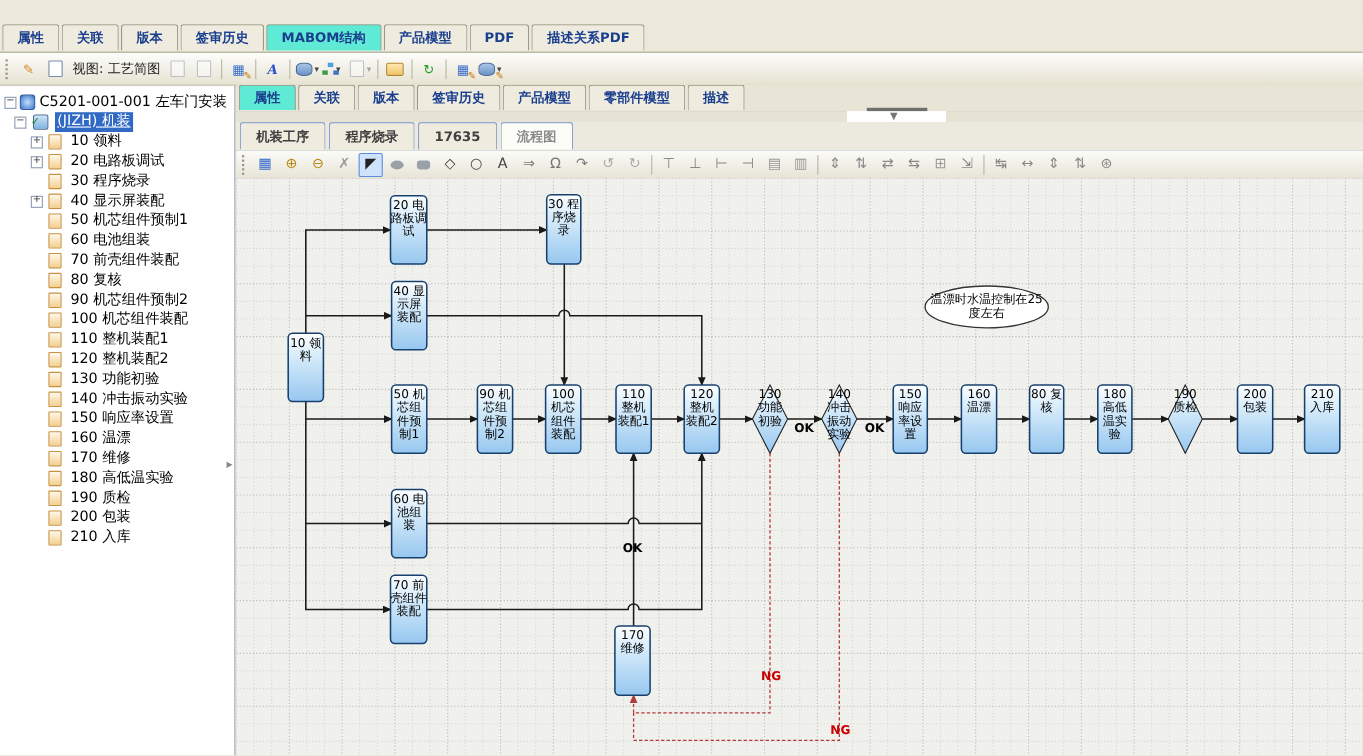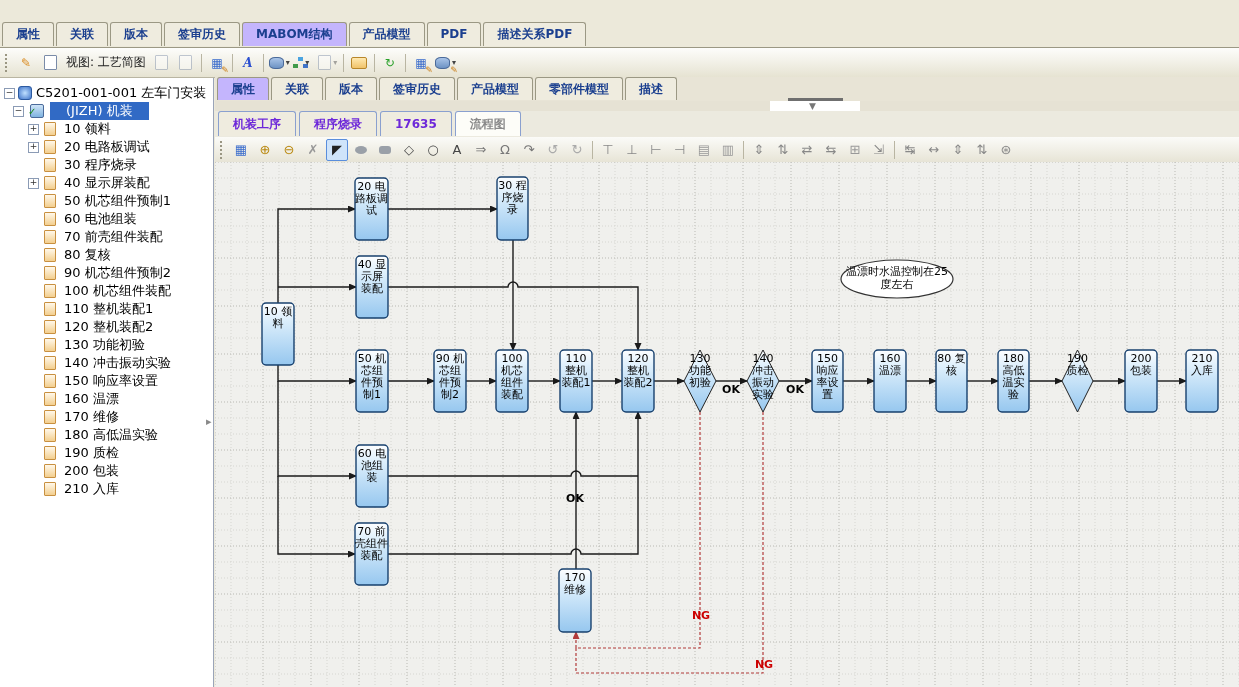--- a/index.html
+++ b/index.html
@@ -7,21 +7,21 @@
   
   #wtabs{position:absolute;top:0;left:0;right:0;height:22px;background:#dcd8c8;border-bottom:1px solid #a39f8b;}
   .wtab{display:inline-block;height:21px;line-height:21px;padding:0 14px;margin-left:2px;background:#efecdf;
         border:1px solid #a39f8b;border-bottom:none;border-radius:3px 3px 0 0;color:#333;vertical-align:bottom;cursor:default;}
   .wtab.active{background:#fdfdf8;color:#07309c;font-weight:bold;}
   .wtab .close{color:#555;margin-left:6px;font-weight:normal;}
   
   #dtabs{position:absolute;top:22px;left:0;right:0;height:25px;background:#ece9da;border-bottom:1px solid #9b9884;}
   .dtab{display:inline-block;height:23px;line-height:23px;padding:0 13px;margin-left:2px;background:#efecdf;
         border:1px solid #9b9884;border-bottom:none;border-radius:3px 3px 0 0;color:#1b3f8f;font-weight:bold;vertical-align:bottom;}
-  .dtab.active{background:#c4b5fd;}
+  .dtab.active{background:#5eead4;}
   
   #mtoolbar{position:absolute;top:48px;left:0;right:0;height:29px;background:linear-gradient(#fdfdfb,#e6e3d2);
         border-bottom:1px solid #b9b5a2;display:flex;align-items:center;padding-left:2px;}
   .grip{width:4px;height:18px;border-left:2px dotted #9a9682;margin:0 3px;}
   .tbtn{display:inline-flex;align-items:center;justify-content:center;min-width:20px;height:20px;margin:0 1px;
         border:1px solid transparent;border-radius:2px;position:relative;}
   .tsep{width:1px;height:18px;background:#b9b5a2;margin:0 3px;}
   .tlabel{color:#222;margin:0 4px;white-space:nowrap;}
   .drop{font-size:8px;color:#444;margin-left:2px;}
   .dis{opacity:.45;}
@@ -33,32 +33,32 @@
   .ic-oval{width:12px;height:8px;background:#9aa0a8;border-radius:50%;display:inline-block;}
   .ic-rrect{width:12px;height:8px;background:#9aa0a8;border-radius:3px;display:inline-block;}
   
   #sidebar{position:absolute;top:78px;left:0;width:213px;bottom:0;background:#fff;border-right:1px solid #9aa4b8;overflow:hidden;}
   .trow{position:absolute;height:18px;line-height:18px;white-space:nowrap;color:#000;font-size:13px;}
   .texp{position:absolute;width:9px;height:9px;border:1px solid #8b9bb5;background:#fff;line-height:7px;text-align:center;font-size:9px;color:#333;top:4px;}
   .t-file{position:absolute;width:10px;height:12px;background:linear-gradient(#fff8ea,#f3cf8f);border:1px solid #c89040;border-radius:1px;top:2px;}
   .t-root{position:absolute;width:12px;height:12px;background:radial-gradient(#bfe0ff,#3f74c9);border:1px solid #2c5aa0;border-radius:3px;top:2px;}
   .t-grp{position:absolute;width:12px;height:12px;background:linear-gradient(#cfe4f7,#7fb3e0);border:1px solid #4a6a9a;border-radius:2px;top:2px;}
   .t-grp::after{content:"✓";position:absolute;left:-3px;bottom:-4px;color:#1d8a1d;font-size:10px;font-weight:bold;}
-  .tsel{background:#316ac5;color:#fff;padding:0 16px;}
+  .tsel{background:#316ac5;color:#fff;padding:0 2px;text-decoration:underline;}
   #splitarrow{position:absolute;left:206px;top:415px;color:#888;font-size:11px;}
   
   #rpanel{position:absolute;top:77px;left:215px;right:0;bottom:0;background:#eceadf;}
   #ptabs{position:absolute;top:0;left:0;right:0;height:24px;border-bottom:1px solid #8aa0cf;background:#e8e4d6;}
   #psplit{position:absolute;top:24px;left:0;right:0;height:10px;background:#e6e2d4;}
   #psplit .pill{position:absolute;left:555px;width:90px;top:0;height:10px;background:#fff;}
   #psplit .tri{position:absolute;left:594px;top:0px;font-size:9px;color:#777;}
   #psplit .bar{position:absolute;left:573px;top:-3px;width:55px;height:3px;background:#6f6f6f;}
   #subtabs{position:absolute;top:34px;left:0;right:0;height:26px;background:#eceadf;border-bottom:1px solid #7f95c0;}
   .stab{display:inline-block;height:24px;line-height:24px;padding:0 14px;margin-left:3px;background:#efecdf;
-        border:1px solid #8aa0cf;border-bottom:none;border-radius:3px 3px 0 0;color:#6d28d9;font-weight:bold;vertical-align:bottom;}
+        border:1px solid #8aa0cf;border-bottom:none;border-radius:3px 3px 0 0;color:#404040;font-weight:bold;vertical-align:bottom;}
   .stab.active{background:#fdfdf8;color:#8a8a8a;}
   
   #flowbar{position:absolute;top:60px;left:0;right:0;height:25px;background:linear-gradient(#fbfbf8,#e7e4d6);
         border-bottom:1px solid #c5c2b0;display:flex;align-items:center;padding-left:2px;}
   .fbtn{display:inline-flex;align-items:center;justify-content:center;width:20px;height:20px;margin:0 1px;border:1px solid transparent;border-radius:2px;font-size:13px;}
   .fbtn.active{border-color:#5a8edc;background:#cfe4fa;}
   
   #canvas{position:absolute;top:85px;left:0;width:1024px;height:525px;background:#f0f0ed;}
   #canvas svg{position:absolute;top:0;left:0;}
   .nlabel{position:absolute;font-size:11px;line-height:12px;text-align:center;color:#000;word-break:break-all;z-index:3;}

